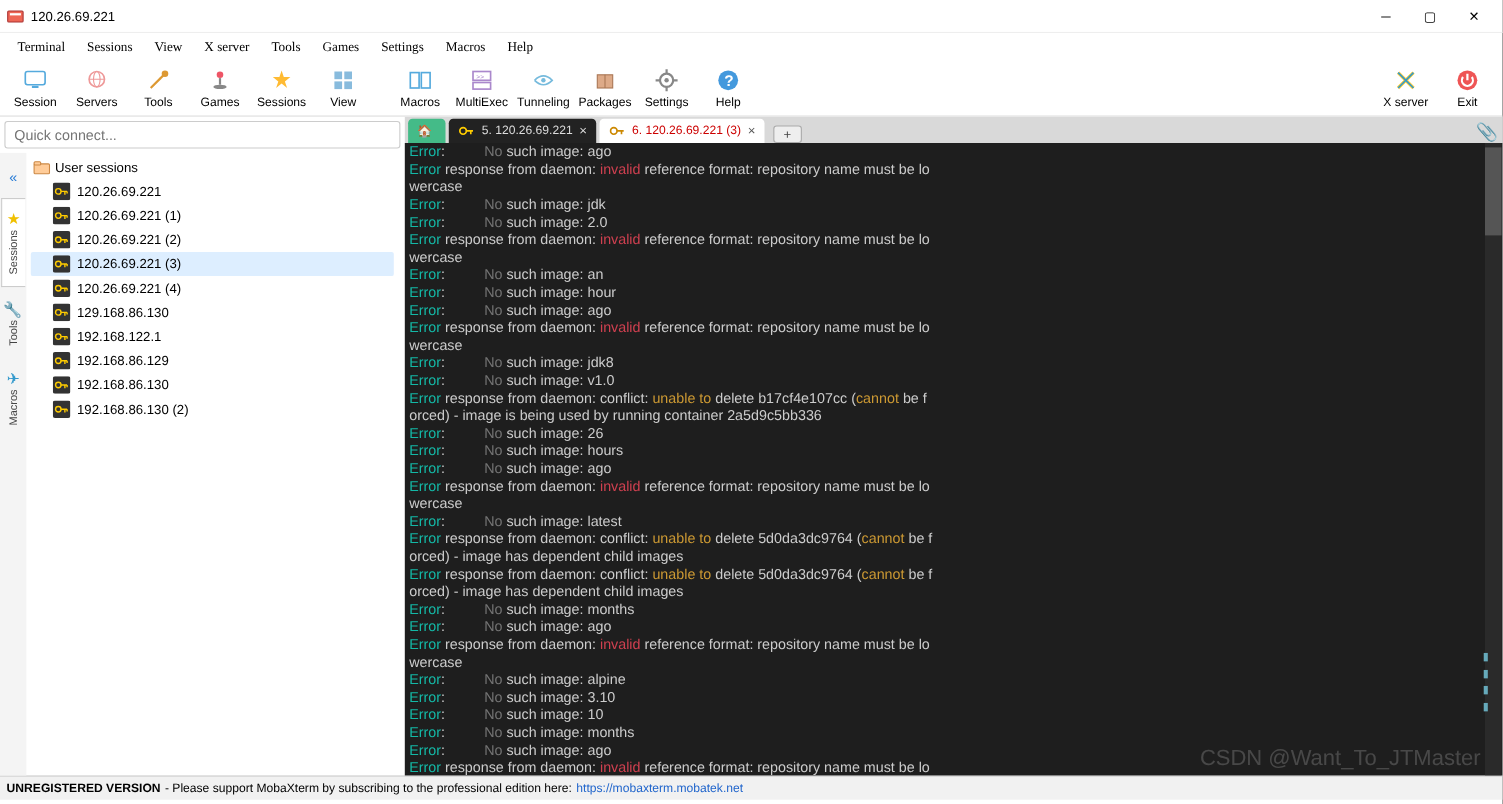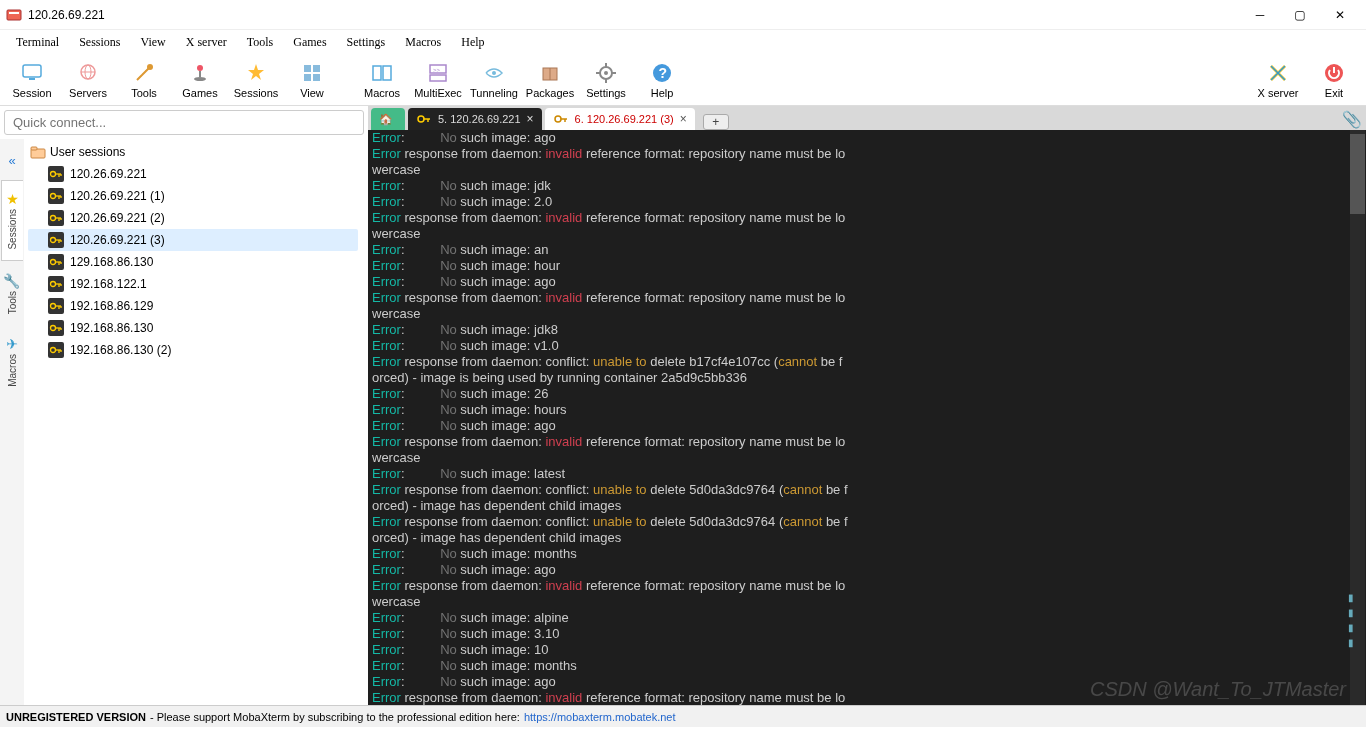--- a/index.html
+++ b/index.html
@@ -37,21 +37,21 @@
 .tab.home { min-width:34px; background:#4b8; color:#fff; }
 .tab .close { margin-left:auto; font-size:12px; cursor:pointer; }
 .newtab { margin-left:8px; width:26px; height:16px; background:#eee; border:1px solid #aaa; border-radius:3px; display:flex; align-items:center; justify-content:center; font-size:12px; cursor:pointer; color:#444; }
 .terminal { flex:1; background:#1e1e1e; color:#ccc; font-family:"Consolas","Courier New",monospace; font-size:13px; line-height:15px; padding:0 4px; overflow:hidden; white-space:pre; position:relative; }
 .terminal .err { color:#14b8a6; }
 .terminal .no { color:#737373;margin-left:32px; }
 .terminal .inv { color:#d04050; }
 .terminal .warn { color:#cc9933; }
 .statusbar { height:22px; border-top:1px solid #ccc; display:flex; align-items:center; padding:0 6px; font-size:11px; gap:4px; background:#f1f1f1; }
 .statusbar a { color:#2266cc; text-decoration:none; }
-.watermark { position:absolute; right:20px; bottom:30px; font-size:20px; color:rgba(200,200,200,0.25); font-style:italic; pointer-events:none; }
+.watermark { position:absolute; right:20px; bottom:30px; font-size:20px; color:rgba(200,200,200,0.25); pointer-events:none; }
 .folder-ico { width:16px; height:16px; }
 .clip-icon { position:absolute; right:4px; top:4px; font-size:16px; color:#888; }
 .right-icons { position:absolute; right:0; top:0; width:18px; display:flex; flex-direction:column; gap:1px; padding-top:460px; }
 .right-icons .ri { width:14px; height:14px; font-size:10px; color:#6ab; cursor:pointer; }
 .terminal .scrollbar { position:absolute; right:1px; top:0; width:15px; background:#2a2a2a; height:100%; }
 .terminal .scrollbar .thumb { background:#555; height:80px; margin-top:4px; }
 .chev-icon { font-size:13px; color:#2a7dd6; }
 svg { display:block; }
 </style>
 </head>
@@ -306,20 +306,32 @@
             <div class="session-item">
               <span class="key-icon">
                 <svg width="16" height="16">
                   <rect x="0" y="0" width="16" height="16" rx="2" fill="#333"></rect>
                   <circle cx="5" cy="8" r="2.5" fill="none" stroke="#fc0" stroke-width="1.3"></circle>
                   <line x1="7.5" y1="8" x2="13" y2="8" stroke="#fc0" stroke-width="1.3"></line>
                   <line x1="11" y1="8" x2="11" y2="11" stroke="#fc0" stroke-width="1.3"></line>
                   <line x1="13" y1="8" x2="13" y2="10" stroke="#fc0" stroke-width="1.3"></line>
                 </svg>
               </span>
+              <span>120.26.69.221 (4)</span>
+            </div>
+            <div class="session-item">
+              <span class="key-icon">
+                <svg width="16" height="16">
+                  <rect x="0" y="0" width="16" height="16" rx="2" fill="#333"></rect>
+                  <circle cx="5" cy="8" r="2.5" fill="none" stroke="#fc0" stroke-width="1.3"></circle>
+                  <line x1="7.5" y1="8" x2="13" y2="8" stroke="#fc0" stroke-width="1.3"></line>
+                  <line x1="11" y1="8" x2="11" y2="11" stroke="#fc0" stroke-width="1.3"></line>
+                  <line x1="13" y1="8" x2="13" y2="10" stroke="#fc0" stroke-width="1.3"></line>
+                </svg>
+              </span>
               <span>129.168.86.130</span>
             </div>
             <div class="session-item">
               <span class="key-icon">
                 <svg width="16" height="16">
                   <rect x="0" y="0" width="16" height="16" rx="2" fill="#333"></rect>
                   <circle cx="5" cy="8" r="2.5" fill="none" stroke="#fc0" stroke-width="1.3"></circle>
                   <line x1="7.5" y1="8" x2="13" y2="8" stroke="#fc0" stroke-width="1.3"></line>
                   <line x1="11" y1="8" x2="11" y2="11" stroke="#fc0" stroke-width="1.3"></line>
                   <line x1="13" y1="8" x2="13" y2="10" stroke="#fc0" stroke-width="1.3"></line>

